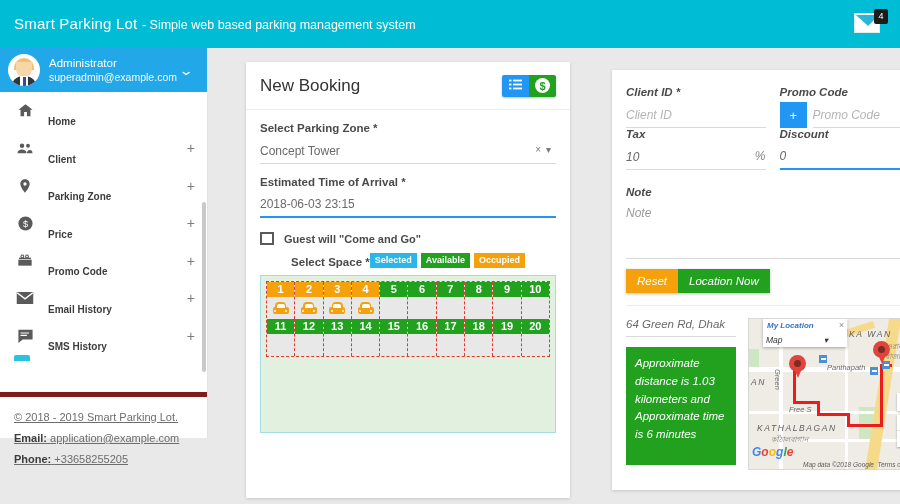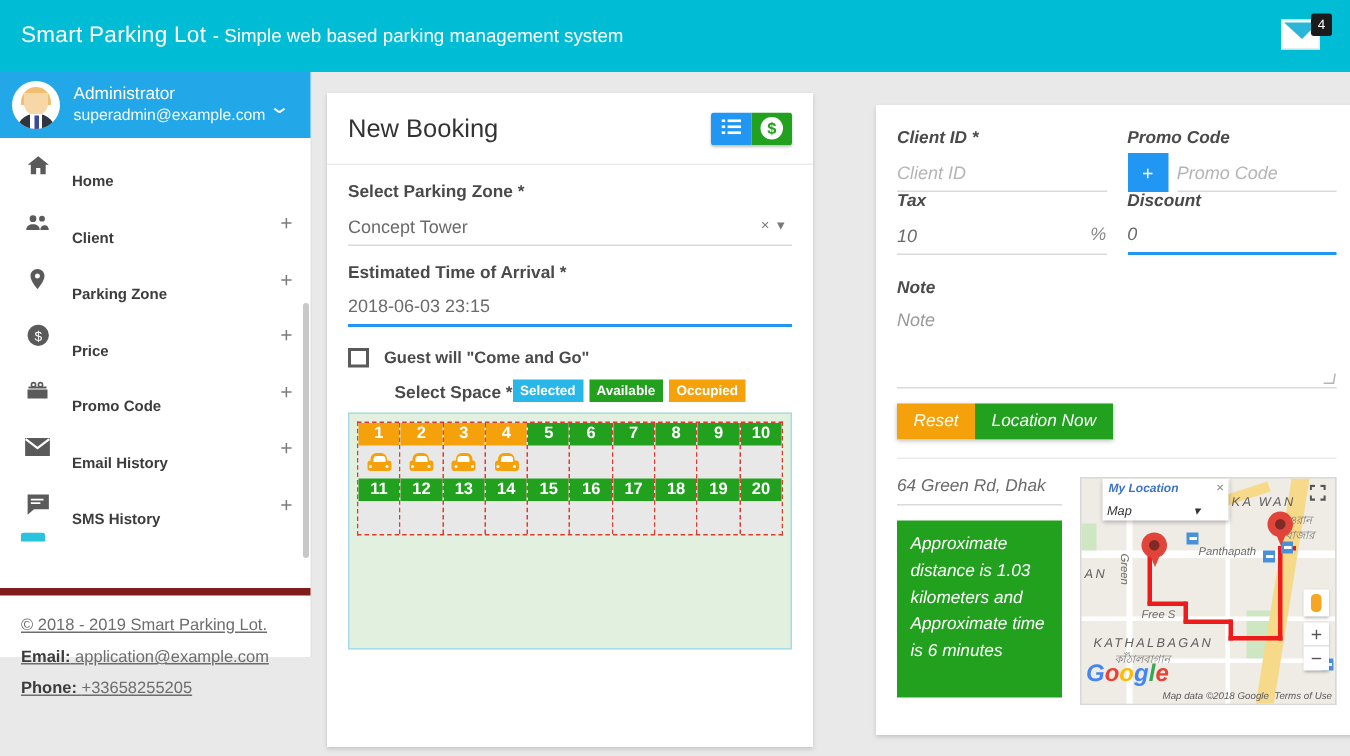--- a/index.html
+++ b/index.html
@@ -85,20 +85,21 @@
   .side-footer {
     border-top: 5px solid #7f1d1d; padding: 10px 14px 0 14px;
     font-size: 11px; color: #6d6d6d; line-height: 1.9; text-decoration: underline;
   }
   .side-footer b { color: #3c3c3c; }
 
   
   .card {
     position: absolute; background: #fff;
     box-shadow: 0 1px 3px rgba(0,0,0,.16);
+    margin-left: 28px;
   }
   .card-left  { left: 218px; top: 62px; width: 324px; height: 436px; }
   .card-right { left: 584px; top: 70px; width: 321px; height: 420px; font-style: italic; }
 
   .card-head {
     height: 48px; border-bottom: 1px solid #ececec;
     display: flex; align-items: center; justify-content: space-between;
     padding: 0 14px;
   }
   .card-title { font-size: 17px; color: #333; font-weight: 400; }
@@ -213,21 +214,21 @@
   .tooltip {
     position: absolute; left: 14px; top: 0; width: 84px; height: 28px;
     background: #fff; box-shadow: 0 1px 3px rgba(0,0,0,.3); padding: 2px 4px;
   }
   .tooltip .ttl { font-size: 8px; color: #3a73c8; font-weight: bold; }
   .tooltip .x { position: absolute; right: 3px; top: 1px; font-size: 9px; color: #8a8a8a; cursor: pointer;}
   .maptype {
     position: absolute; left: 3px; bottom: 2px; font-size: 8.5px; color: #333;
     width: 62px; display: flex; justify-content: space-between; align-items: center;
   }
-  .gmap-logo { position: absolute; left: 3px; bottom: 10px; font-size: 16px; font-weight: bold; }
+  .gmap-logo { position: absolute; left: 3px; bottom: 10px; font-size: 12px; font-weight: bold; }
   .gmap-logo span:nth-child(1){color:#4285F4}.gmap-logo span:nth-child(2){color:#EA4335}
   .gmap-logo span:nth-child(3){color:#FBBC05}.gmap-logo span:nth-child(4){color:#4285F4}
   .gmap-logo span:nth-child(5){color:#34A853}.gmap-logo span:nth-child(6){color:#EA4335}
   .map-credit { position: absolute; right: 2px; bottom: 1px; font-size: 6.5px; color: #5a5a5a; }
   .zoom-ctl {
     position: absolute; right: 4px; bottom: 22px; width: 17px;
     background: #fff; box-shadow: 0 1px 2px rgba(0,0,0,.3);
   }
   .zoom-ctl div { height: 16px; line-height: 15px; text-align: center; font-size: 13px; color: #555; cursor: pointer; }
   .zoom-ctl div:first-child { border-bottom: 1px solid #e2e2e2; }

